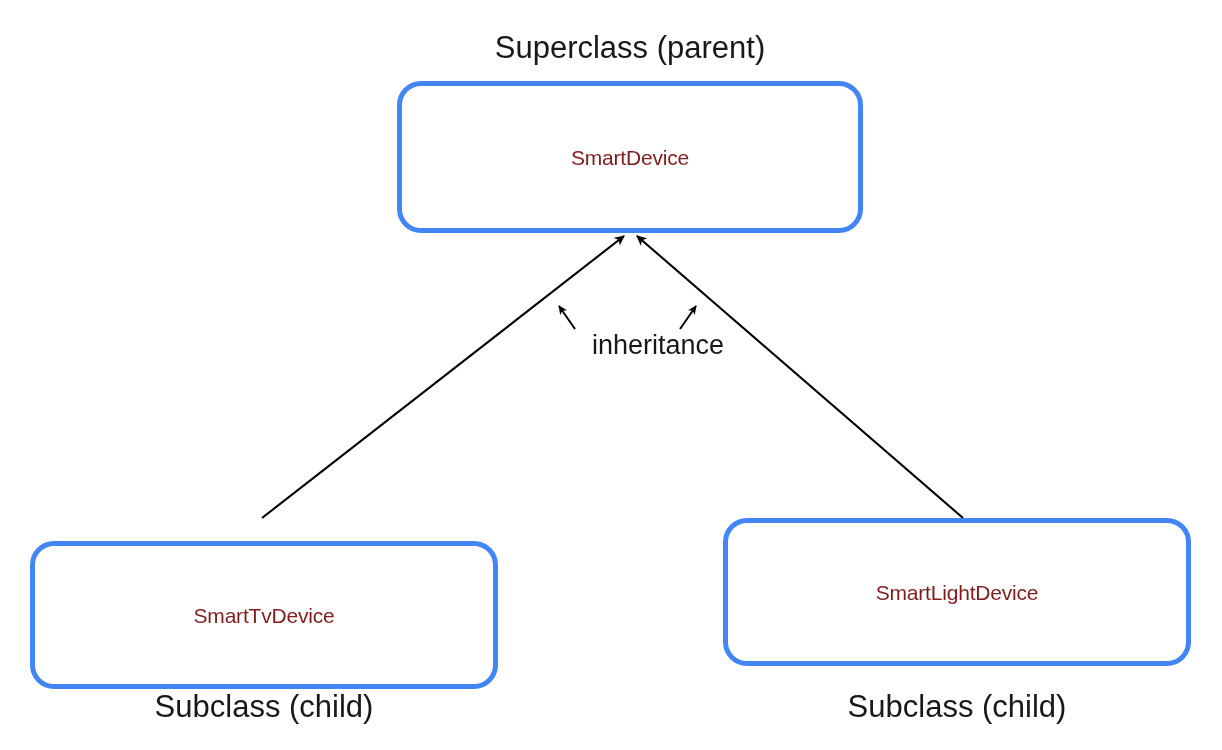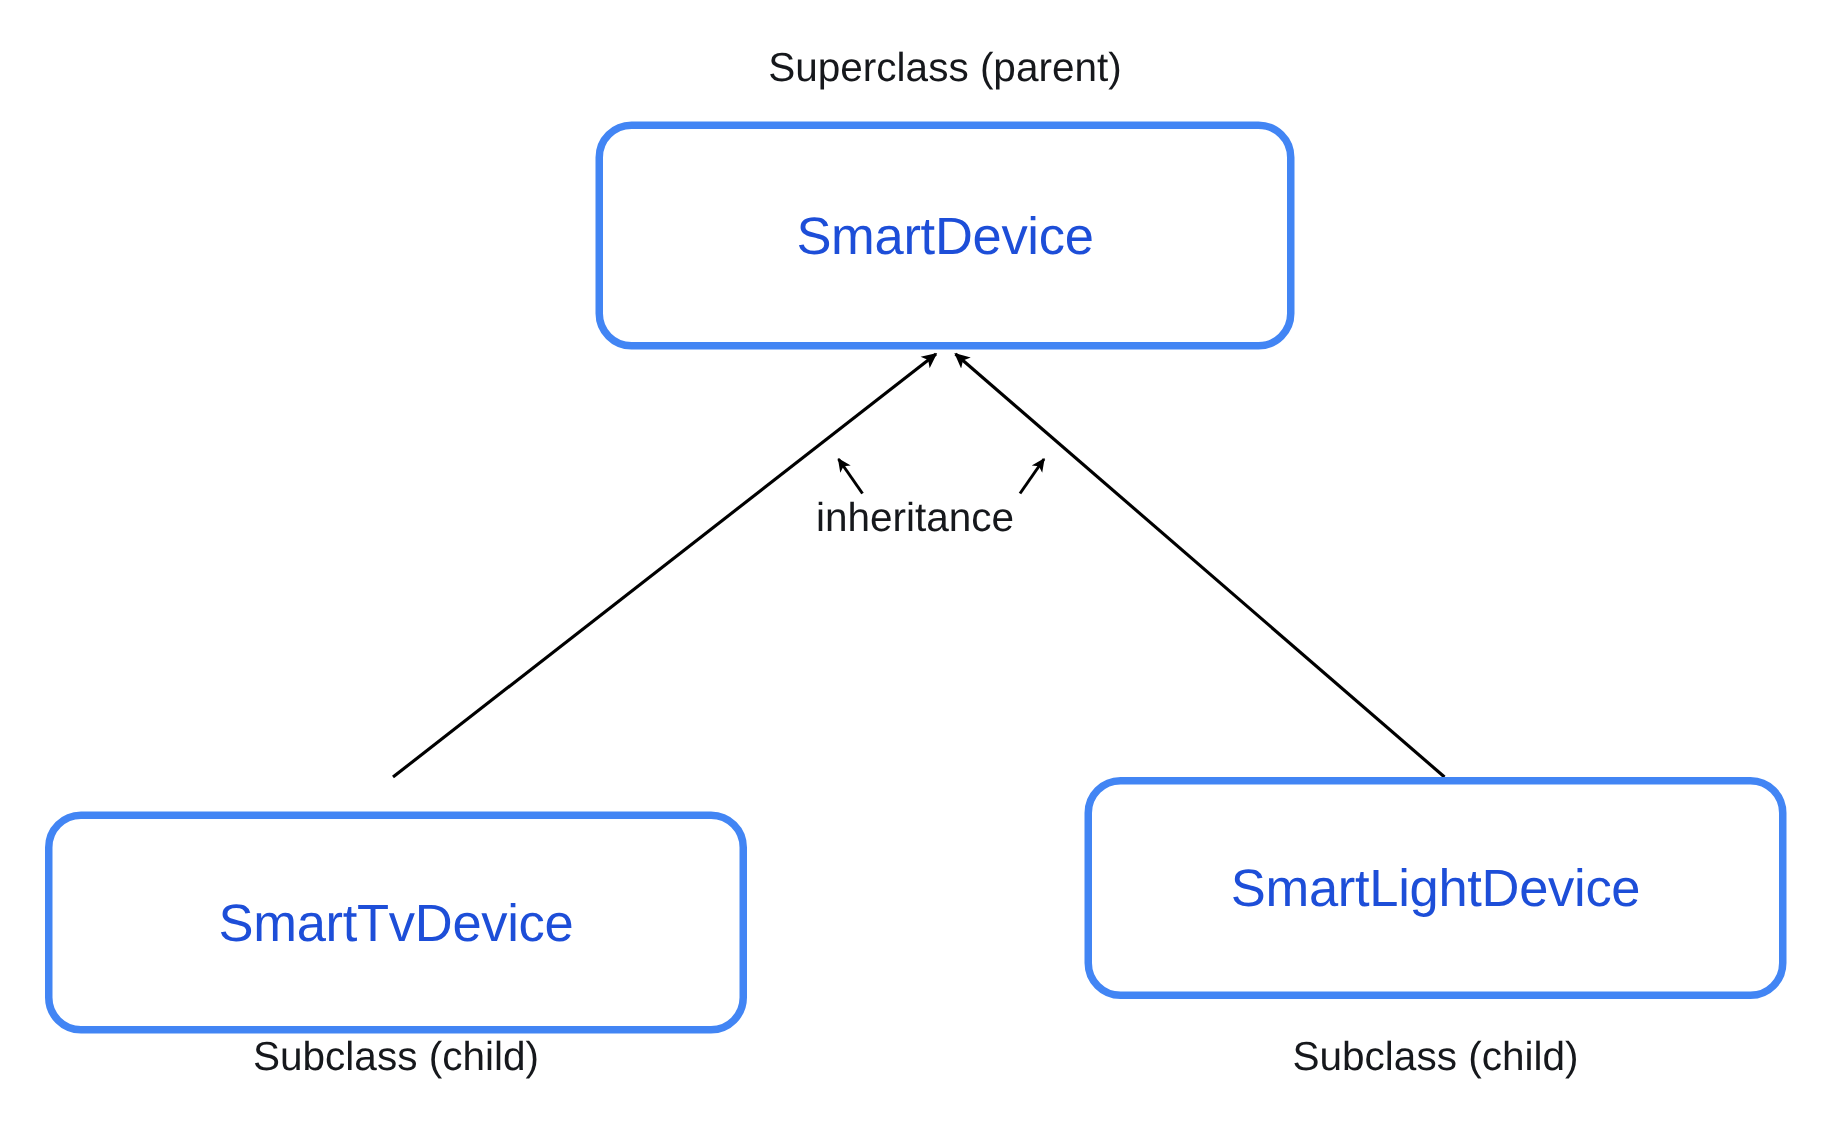--- a/index.html
+++ b/index.html
@@ -41,24 +41,24 @@
     box-sizing: border-box;
     background: #ffffff;
     border: 5px solid #4285f4;
     border-radius: 24px;
     display: flex;
     align-items: center;
     justify-content: center;
     z-index: 2;
   }
   .class-box-title {
-    font-size: 35px;
+    font-size: 21px;
     font-weight: 400;
     letter-spacing: -0.2px;
-    color: #1d4ed8;
+    color: #7f1d1d;
     line-height: 1;
     white-space: nowrap;
   }
 
   #box-superclass {
     left: 397px;
     top: 81px;
     width: 466px;
     height: 152px;
   }
@@ -72,21 +72,21 @@
   #box-subclass-light {
     left: 723px;
     top: 518px;
     width: 468px;
     height: 148px;
   }
 
   
   .caption {
     position: absolute;
-    font-size: 27px;
+    font-size: 31px;
     font-weight: 400;
     color: #16181c;
     line-height: 1;
     white-space: nowrap;
     text-align: center;
     z-index: 3;
   }
   #caption-superclass {
     left: 397px;
     top: 32px;
@@ -96,21 +96,21 @@
     left: 30px;
     top: 691px;
     width: 468px;
   }
   #caption-subclass-light {
     left: 723px;
     top: 691px;
     width: 468px;
   }
   #label-inheritance {
-    left: 470px;
+    left: 518px;
     top: 332px;
     width: 280px;
     font-size: 27px;
     z-index: 3;
   }
 </style>
 </head>
 <body>
 
 <div id="diagram-canvas">

